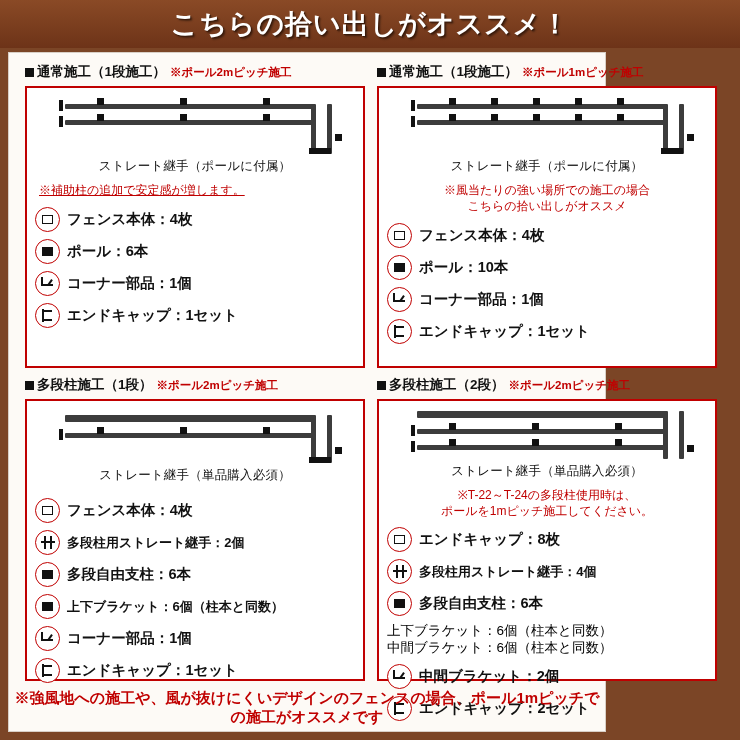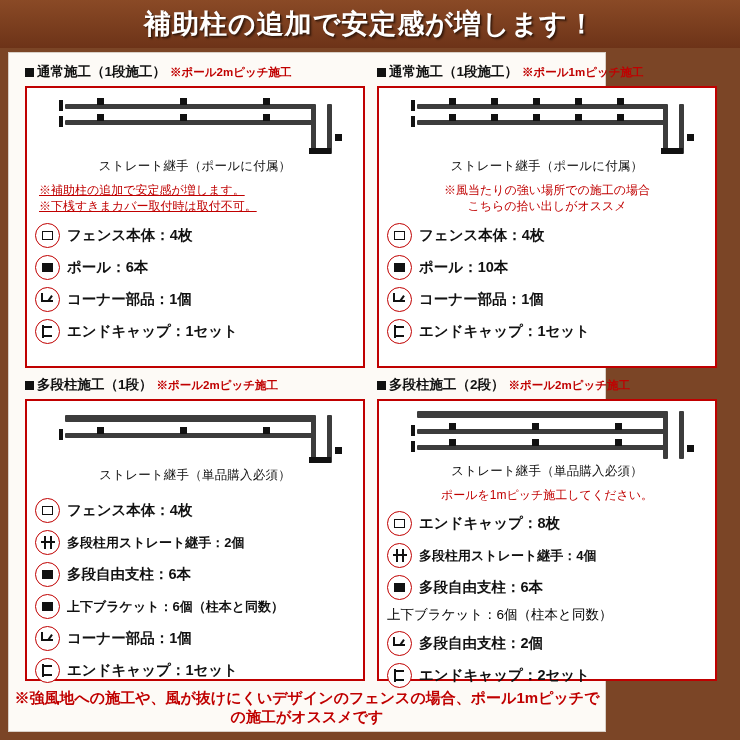--- a/index.html
+++ b/index.html
@@ -143,21 +143,21 @@
     text-align:center;
     font-size:15px;font-weight:bold;color:#c00000;
   }
 </style>
 </head>
 <body>
 
 <div class="page">
 
   <div class="title-bar">
-    <div class="title">補助柱の追加で安定感が増します！</div>
+    <div class="title">こちらの拾い出しがオススメ！</div>
   </div>
 
   <div class="board">
 
     <div class="grid">
 
       <div class="cell">
         <div class="cell-head">
           <span class="sq"></span>
           <span class="head-main">通常施工（1段施工）</span>
@@ -176,21 +176,20 @@
             <div class="post" style="left:228px;top:4px;"></div>
             <div class="post" style="left:228px;top:20px;"></div>
             <div class="post" style="left:300px;top:40px;"></div>
             <div class="cap" style="left:24px;top:6px;"></div>
             <div class="cap" style="left:24px;top:22px;"></div>
             <div class="post" style="left:274px;top:54px;width:22px;height:6px;"></div>
           </div>
           <div class="note-center">ストレート継手（ポールに付属）</div>
           <div class="note-red left">
             <div>※補助柱の追加で安定感が増します。</div>
-            <div>※下桟すきまカバー取付時は取付不可。</div>
           </div>
           <div class="items">
             <div class="item">
               <span class="ic">
                   <span class="g-panel"></span>
                 </span>
               <span class="lbl">フェンス本体：4枚</span>
             </div>
             <div class="item">
               <span class="ic">
@@ -382,20 +381,21 @@
             <div class="post" style="left:145px;top:16px;"></div>
             <div class="post" style="left:145px;top:32px;"></div>
             <div class="post" style="left:228px;top:16px;"></div>
             <div class="post" style="left:228px;top:32px;"></div>
             <div class="cap" style="left:24px;top:18px;"></div>
             <div class="cap" style="left:24px;top:34px;"></div>
             <div class="post" style="left:300px;top:38px;"></div>
           </div>
           <div class="note-center">ストレート継手（単品購入必須）</div>
           <div class="note-red center">
+            <div>※T-22～T-24の多段柱使用時は、</div>
             <div>ポールを1mピッチ施工してください。</div>
           </div>
           <div class="items" style="margin-top:8px;">
             <div class="item">
               <span class="ic">
                   <span class="g-panel"></span>
                 </span>
               <span class="lbl">エンドキャップ：8枚</span>
             </div>
             <div class="item">
@@ -411,31 +411,32 @@
             <div class="item">
               <span class="ic">
                   <span class="g-pole"></span>
                 </span>
               <span class="lbl">多段自由支柱：6本</span>
             </div>
             <div class="item-two">
               <span class="ic"><span class="g-pole"></span></span>
               <span class="txts">
                 <span class="lbl sm">上下ブラケット：6個（柱本と同数）</span>
+                <span class="lbl sm">中間ブラケット：6個（柱本と同数）</span>
               </span>
             </div>
             <div class="item">
               <span class="ic">
                   <span class="g-corner">
                     <i class="a"></i>
                     <i class="b"></i>
                     <i class="c"></i>
                   </span>
                 </span>
-              <span class="lbl">多段自由支柱：2個</span>
+              <span class="lbl">中間ブラケット：2個</span>
             </div>
             <div class="item">
               <span class="ic">
                   <span class="g-cap">
                     <i class="v"></i>
                     <i class="h1"></i>
                     <i class="h2"></i>
                   </span>
                 </span>
               <span class="lbl">エンドキャップ：2セット</span>

